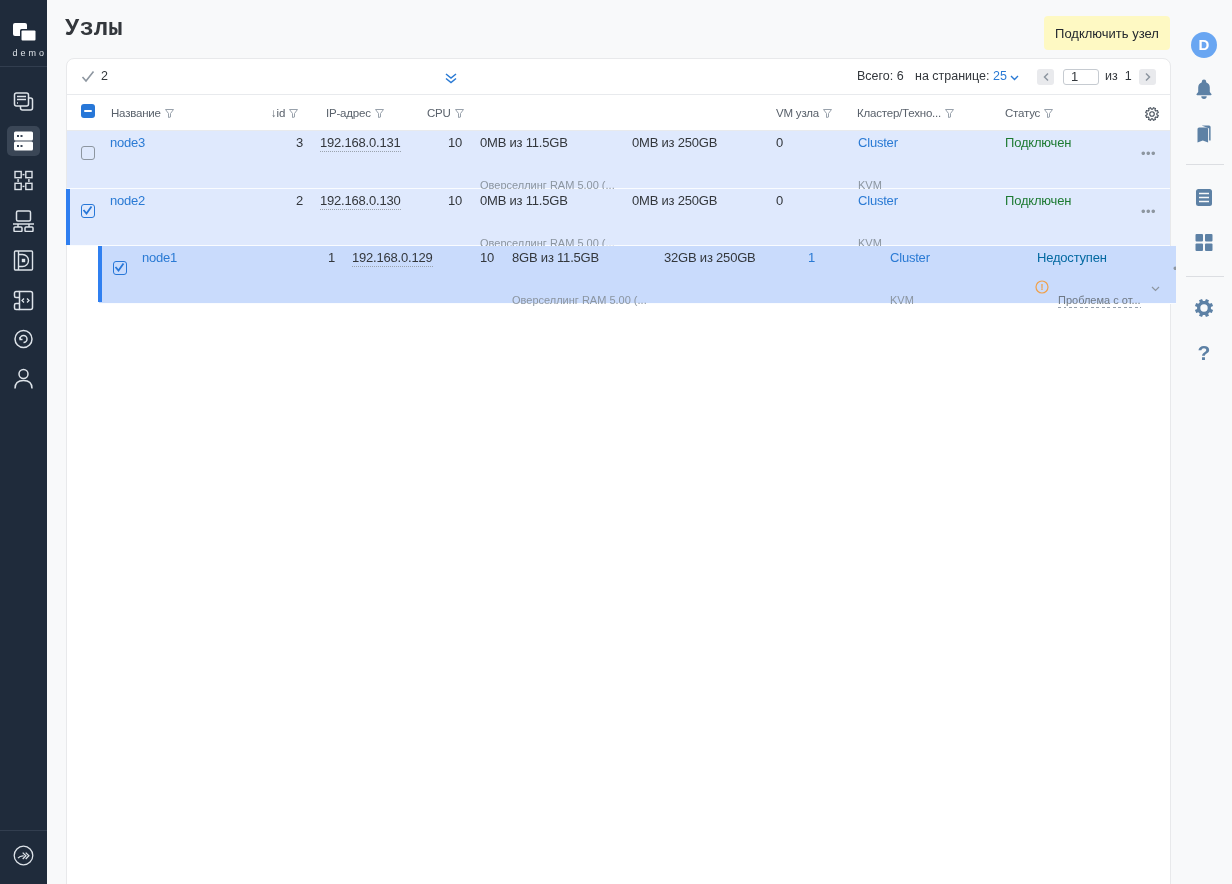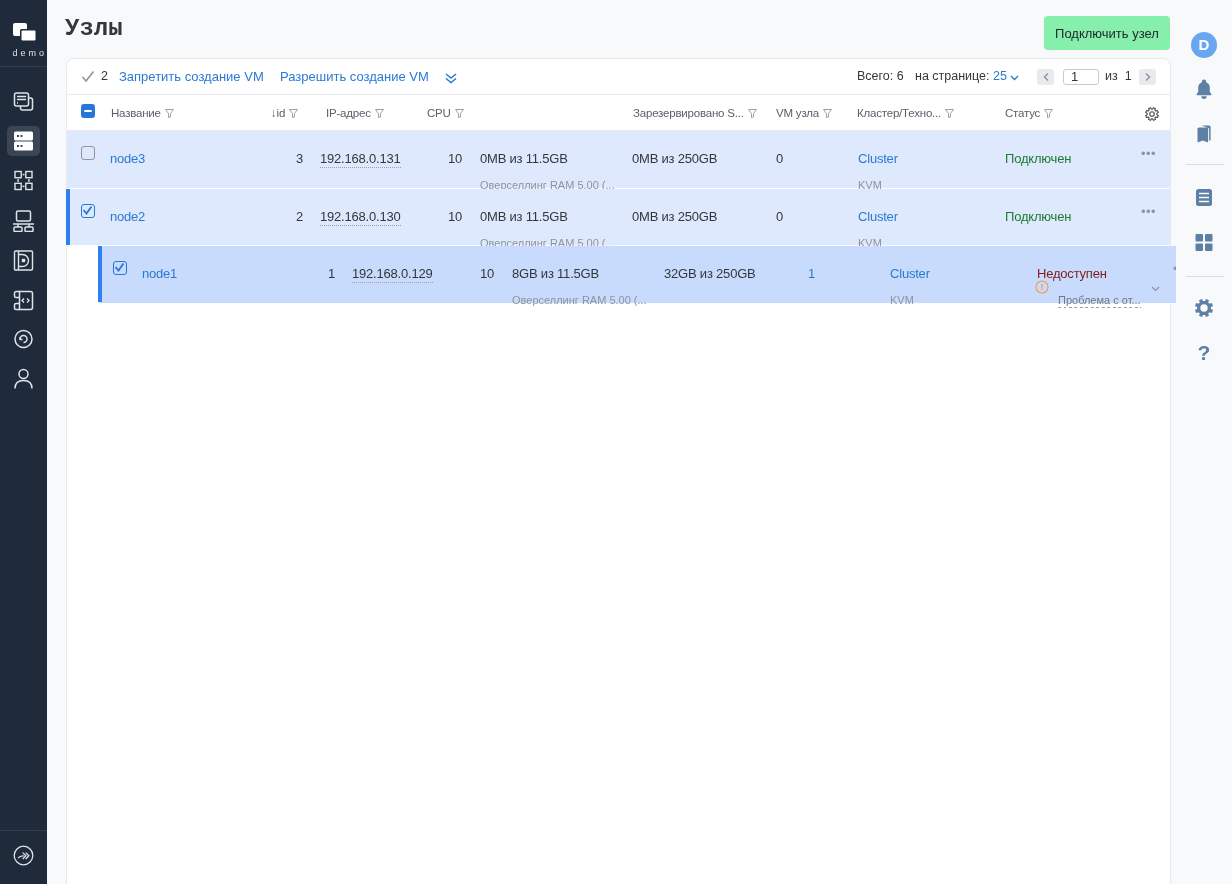--- a/index.html
+++ b/index.html
@@ -16,21 +16,21 @@
 
   
   .rightbar { position:absolute; right:0; top:0; width:56px; height:884px; background:#f8f9fa; }
   .avatar { position:absolute; left:1191px; top:32px; width:26px; height:26px; border-radius:50%; background:#69a6f2; color:#fff; font-size:15px; font-weight:bold; text-align:center; line-height:26px; }
   .ricon { position:absolute; left:1204px; transform:translateX(-50%); }
   .rdiv { position:absolute; left:1186px; width:38px; height:1px; background:#dcdee2; }
   .qmark { position:absolute; left:1204px; transform:translateX(-50%); color:#5d81a5; font-size:21px; font-weight:bold; }
 
   
   .title { position:absolute; left:65px; top:15px; font-size:24px; font-weight:700; color:#33373c;font-family:Liberation Mono, monospace; }
-  .connect { position:absolute; left:1044px; top:16px; width:126px; height:34px; background:#86efac; border:none; border-radius:4px; font-family:"Liberation Sans", sans-serif; font-size:13px; color:#23282e; }
+  .connect { position:absolute; left:1044px; top:16px; width:126px; height:34px; background:#fef9c3; border:none; border-radius:4px; font-family:"Liberation Sans", sans-serif; font-size:13px; color:#23282e; }
 
   .card { position:absolute; left:66px; top:58px; width:1105px; height:830px; background:#fff; border:1px solid #e8e9eb; border-radius:8px 8px 0 0; }
 
   
   .toolbar { position:absolute; left:0; top:0; width:1103px; height:36px; border-bottom:1px solid #e8eaed; }
   .tb { position:absolute; top:0; height:35px; line-height:35px; font-size:12.5px; }
   .link { color:#2a7ad4; } .tb.link { font-size:13px; }
   .dark { color:#33373c; }
 
   .pgbtn { position:absolute; top:10px; width:17px; height:16px; background:#e9eaed; border-radius:3px; }
@@ -42,25 +42,25 @@
   .th { position:absolute; top:0; height:36px; line-height:36px; font-size:11.5px; letter-spacing:-0.2px; color:#59616b; white-space:nowrap; }
   .funnel { display:inline-block; vertical-align:-1px; margin-left:4px; }
 
   
   .row { position:absolute; left:0; width:1103px; height:57.5px; border-bottom:1.5px solid #fafcff; }
   .r1 { top:72px; background:#dfe9fd; }
   .r2 { top:129.5px; background:#dfe9fd; }
   .r3 { top:187px; background:#c9dbfc;margin-left:32px; }
   .stripe { position:absolute; left:-1px; top:0; width:3.5px; height:56px; background:#2f7ff0; }
   .cell { position:absolute; white-space:nowrap; }
-  .main-line { top:20px; height:16px; line-height:16px; font-size:13px; letter-spacing:-0.2px; color:#33373c; }
+  .main-line { top:4px; height:16px; line-height:16px; font-size:13px; letter-spacing:-0.2px; color:#33373c; }
   .sub-line { top:47px; height:15px; line-height:15px; font-size:11px; color:#8b95a0; }
   .blue { color:#2a7ad4; }
   .green { color:#1e7b33;text-align:center; }
-  .red { color:#7f1d1d; }
+  .red { color:#0369a1; }
   .ip { border-bottom:1px dotted #9aa3ad; padding-bottom:1px; }
   .dots { position:absolute; left:1074px; top:15px; color:#8d96a0; font-size:13px; letter-spacing:0.5px; }
 
   
   .cb { position:absolute; left:14px; width:14px; height:14px; border-radius:3px; }
   .cb-empty { border:1.5px solid #8d96a0; background:transparent; }
   .cb-ind { background:#2777d8; }
   .cb-ind::after { content:""; position:absolute; left:3px; top:6px; width:8px; height:2.5px; background:#fff; border-radius:1px; }
   .cb-check { border:1.5px solid #2777d8; background:transparent; }
 </style>
@@ -172,22 +172,20 @@
 <div class="title">Узлы</div>
 <button class="connect">Подключить узел</button>
 
 <div class="card">
 
   <div class="toolbar">
     <svg style="position:absolute;left:14px;top:11px" width="14" height="13" viewBox="0 0 14 13">
       <path d="M1.5 7 L5 11 L12.5 1.5" fill="none" stroke="#8d96a0" stroke-width="1.6"></path>
     </svg>
     <div class="tb dark" style="left:34px">2</div>
-    <div class="tb link" style="left:52px">Запретить создание VM</div>
-    <div class="tb link" style="left:213px">Разрешить создание VM</div>
     <svg style="position:absolute;left:378px;top:73px;top:14px" width="12" height="11" viewBox="0 0 12 11">
       <g fill="none" stroke="#2a7ad4" stroke-width="1.5">
         <path d="M1 1 L6 5 L11 1"></path>
         <path d="M1 5.5 L6 9.5 L11 5.5"></path>
       </g>
     </svg>
     <div class="tb dark" style="left:790px">Всего: 6</div>
     <div class="tb dark" style="left:848px">на странице: <span class="link">25</span></div>
     <svg style="position:absolute;left:943px;top:16px" width="9" height="6" viewBox="0 0 9 6">
       <path d="M1 1 L4.5 4.5 L8 1" fill="none" stroke="#2a7ad4" stroke-width="1.4"></path>
@@ -212,23 +210,20 @@
     <div class="th" style="left:44px">Название<span class="funnel"><svg width="9" height="9" viewBox="0 0 9 9">
             <path d="M0.5 0.5 H8.5 L5.5 4.5 V8 L3.5 8.5 V4.5 Z" fill="none" stroke="#98a1ab" stroke-width="1"></path>
           </svg></span></div>
     <div class="th" style="left:204px">↓id<span class="funnel"><svg width="9" height="9" viewBox="0 0 9 9">
             <path d="M0.5 0.5 H8.5 L5.5 4.5 V8 L3.5 8.5 V4.5 Z" fill="none" stroke="#98a1ab" stroke-width="1"></path>
           </svg></span></div>
     <div class="th" style="left:259px">IP-адрес<span class="funnel"><svg width="9" height="9" viewBox="0 0 9 9">
             <path d="M0.5 0.5 H8.5 L5.5 4.5 V8 L3.5 8.5 V4.5 Z" fill="none" stroke="#98a1ab" stroke-width="1"></path>
           </svg></span></div>
     <div class="th" style="left:360px">CPU<span class="funnel"><svg width="9" height="9" viewBox="0 0 9 9">
-            <path d="M0.5 0.5 H8.5 L5.5 4.5 V8 L3.5 8.5 V4.5 Z" fill="none" stroke="#98a1ab" stroke-width="1"></path>
-          </svg></span></div>
-    <div class="th" style="left:566px">Зарезервировано S...<span class="funnel"><svg width="9" height="9" viewBox="0 0 9 9">
             <path d="M0.5 0.5 H8.5 L5.5 4.5 V8 L3.5 8.5 V4.5 Z" fill="none" stroke="#98a1ab" stroke-width="1"></path>
           </svg></span></div>
     <div class="th" style="left:709px">VM узла<span class="funnel"><svg width="9" height="9" viewBox="0 0 9 9">
             <path d="M0.5 0.5 H8.5 L5.5 4.5 V8 L3.5 8.5 V4.5 Z" fill="none" stroke="#98a1ab" stroke-width="1"></path>
           </svg></span></div>
     <div class="th" style="left:790px">Кластер/Техно...<span class="funnel"><svg width="9" height="9" viewBox="0 0 9 9">
             <path d="M0.5 0.5 H8.5 L5.5 4.5 V8 L3.5 8.5 V4.5 Z" fill="none" stroke="#98a1ab" stroke-width="1"></path>
           </svg></span></div>
     <div class="th" style="left:938px">Статус<span class="funnel"><svg width="9" height="9" viewBox="0 0 9 9">
             <path d="M0.5 0.5 H8.5 L5.5 4.5 V8 L3.5 8.5 V4.5 Z" fill="none" stroke="#98a1ab" stroke-width="1"></path>

